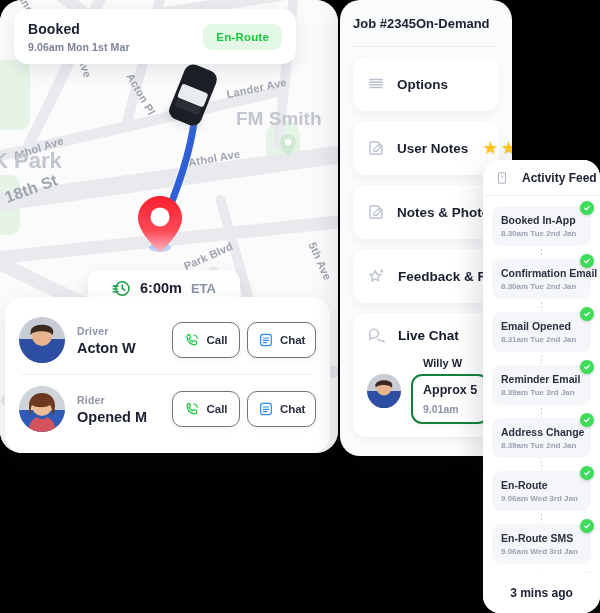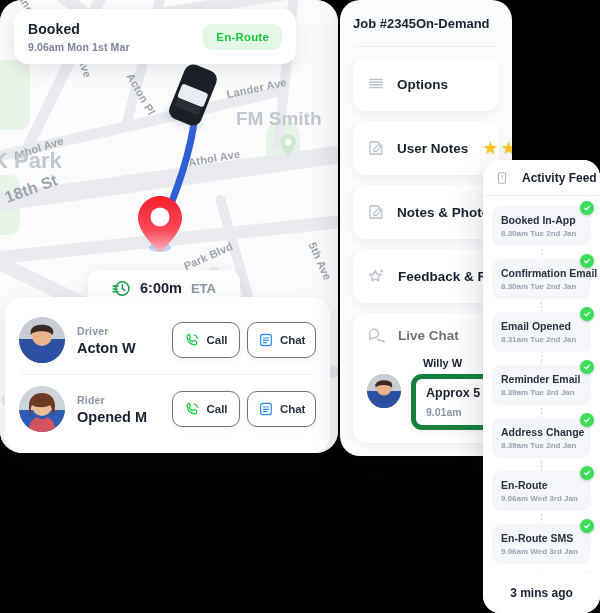--- a/index.html
+++ b/index.html
@@ -117,26 +117,26 @@
     display:flex; align-items:center; padding: 0 14px; gap:12px;
     white-space:nowrap; cursor:pointer;
   }
   .job-row-label { font-size:13.5px; font-weight:700; color:#1b2030; }
   .chat-block {
     margin: 10px 13px 0 13px; min-height:96px; background:#ffffff;
     border-radius:13px; box-shadow:0 3px 10px rgba(20,25,40,.05);
     padding: 13px 14px;
   }
   .chat-head { display:flex; align-items:center; gap:12px; }
-  .chat-title { font-size:13.5px; font-weight:700; color:#737373; }
+  .chat-title { font-size:13.5px; font-weight:700; color:#0f172a; }
   .chat-sender { font-size:11px; font-weight:700; color:#1b2030; margin:12px 0 0 56px; }
   .chat-msg-row { display:flex; align-items:flex-start; margin-top:5px; }
   .chat-ava { width:34px; height:34px; border-radius:50%; overflow:hidden; background:#d9dde5; flex:none; }
   .chat-bubble {
-    margin-left:10px; background:#fff; border:5px solid #15803d; border-radius:11px;
+    margin-left:10px; background:#fff; border:2px solid #15803d; border-radius:11px;
     padding:7px 10px; box-shadow:0 2px 7px rgba(20,25,40,.05); white-space:nowrap;
   }
   .chat-text { font-size:12.5px; font-weight:700; color:#1b2030; }
   .chat-time { font-size:10.5px; font-weight:700; color:#8b93a6; margin-top:6px; }
 
   
   .stars { display:flex; gap:2px; margin-left:2px; }
   .star { font-size:18px; color:#ffc61a; line-height:1; text-shadow:0 1px 2px rgba(0,0,0,.12); }
 
   

